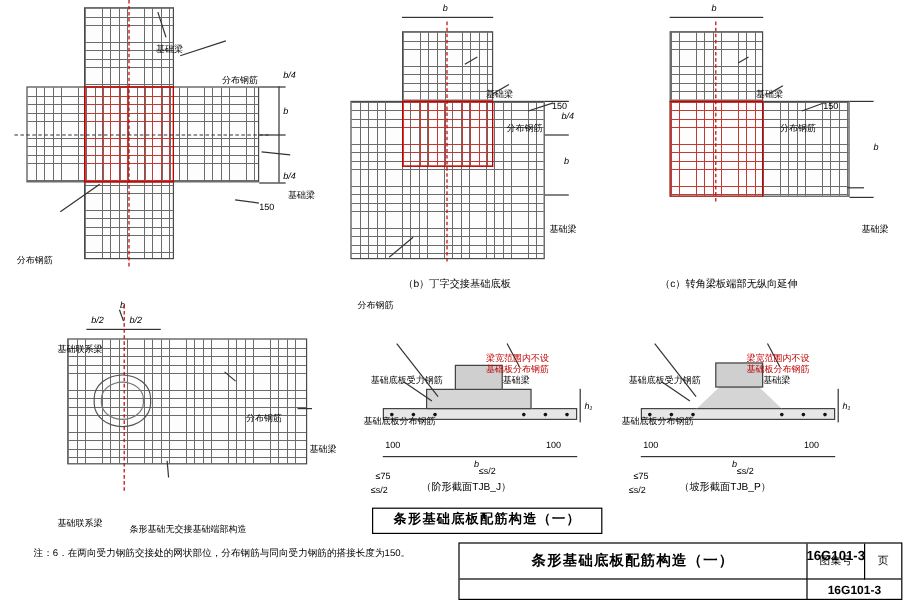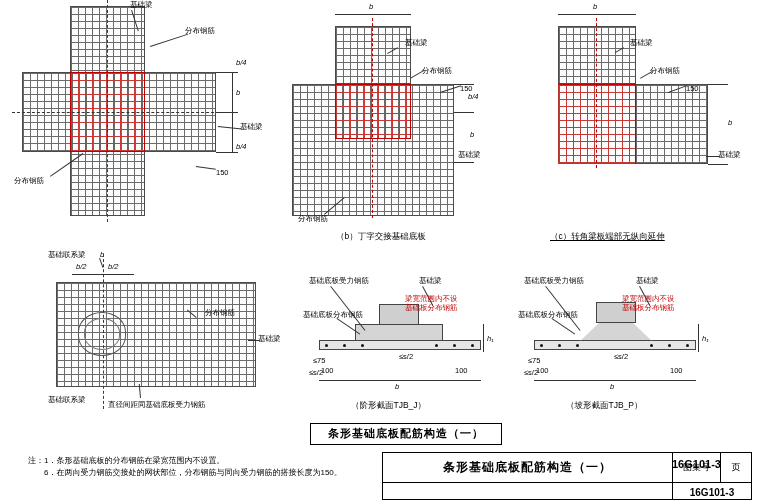--- a/index.html
+++ b/index.html
@@ -7,21 +7,21 @@
     width:769px;height:500px;
     background:#ffffff;
     font-family:"Liberation Sans", sans-serif;
     color:#000;
     position:relative;
     overflow:hidden;
   }
   .page{position:absolute;left:0;top:0;width:769px;height:500px;}
   .abs{position:absolute;}
   .cap{font-size:8.5px;color:#000;white-space:nowrap;}
-  .lbl{font-size:7.5px;color:#000;white-space:nowrap;}
+  .lbl{font-size:7.5px;color:#000;white-space:nowrap;margin-top:36px;}
   .lbl-red{font-size:7.5px;color:#c00000;white-space:nowrap;}
   .dim{font-size:7.5px;color:#000;white-space:nowrap;}
   .ital{font-style:italic;}
 
   
   .mesh{
     position:absolute;
     background-color:#fdfdfd;
     background-image:
       repeating-linear-gradient(to right, #6b6b6b 0 0.6px, transparent 0.6px 7px),
@@ -164,21 +164,21 @@
 
     <div class="dimline" style="left:208px;top:84px;width:20px;"></div>
     <div class="dimline" style="left:208px;top:164px;width:20px;"></div>
     <div class="dim abs ital" style="left:228px;top:118px;">b</div>
 
     <div class="lbl abs" style="left:218px;top:150px;">基础梁</div>
     <div class="lead" style="left:206px;top:156px;width:14px;transform:rotate(0deg);"></div>
 
     <div class="cl-v" style="left:96px;top:18px;height:150px;"></div>
 
-    <div class="cap abs" style="left:50px;top:231px;text-decoration:underline;">（c）转角梁板端部无纵向延伸</div>
+    <div class="cap abs" style="left:50px;top:231px;">（c）转角梁板端部无纵向延伸</div>
   </div>
 
   <div class="abs" style="left:0;top:250px;width:290px;height:200px;">
 
     <div class="mesh" style="left:56px;top:32px;width:200px;height:105px;"></div>
 
     <div class="abs" style="left:78px;top:62px;width:46px;height:42px;border:1px solid #555;border-radius:50%/45%;"></div>
     <div class="abs" style="left:84px;top:68px;width:34px;height:30px;border:1px solid #777;border-radius:50%/45%;"></div>
 
     <div class="lbl abs" style="left:48px;top:0px;">基础联系梁</div>
@@ -191,21 +191,21 @@
 
     <div class="cl-v" style="left:103px;top:4px;height:155px;"></div>
 
     <div class="lbl abs" style="left:205px;top:58px;">分布钢筋</div>
     <div class="lead" style="left:196px;top:68px;width:12px;transform:rotate(-140deg);"></div>
 
     <div class="lbl abs" style="left:258px;top:84px;">基础梁</div>
     <div class="lead" style="left:248px;top:90px;width:12px;"></div>
 
     <div class="lbl abs" style="left:48px;top:145px;">基础联系梁</div>
-    <div class="lbl abs" style="left:108px;top:150px;">直径间距同基础底板受力钢筋</div>
+    <div class="lbl abs" style="left:108px;top:150px;">条形基础无交接基础端部构造</div>
     <div class="lead" style="left:140px;top:148px;width:14px;transform:rotate(-95deg);"></div>
 
   </div>
 
   <div class="abs" style="left:295px;top:268px;width:215px;height:160px;">
 
     <div class="abs" style="left:24px;top:72px;width:162px;height:10px;background:#e6e6e6;border:0.8px solid #444;box-sizing:border-box;"></div>
     <div class="abs" style="left:60px;top:56px;width:88px;height:17px;background:#d5d5d5;border:0.8px solid #444;box-sizing:border-box;"></div>
     <div class="abs" style="left:84px;top:36px;width:40px;height:21px;background:#cfcfcf;border:0.8px solid #444;box-sizing:border-box;"></div>
 
@@ -282,21 +282,20 @@
   </div>
 
   <div class="titlebar" style="left:310px;top:423px;width:192px;height:22px;">
     <span>条形基础底板配筋构造（一）</span>
   </div>
 
   <div class="abs notes" style="left:28px;top:455px;width:330px;">
     <div style="display:flex;">
       <span>注：</span>
       <div>
-        <div>1．条形基础底板的分布钢筋在梁宽范围内不设置。</div>
         <div>6．在两向受力钢筋交接处的网状部位，分布钢筋与同向受力钢筋的搭接长度为150。</div>
       </div>
     </div>
   </div>
 
   <div class="abs" style="left:382px;top:452px;width:370px;height:48px;border:1.2px solid #000;box-sizing:border-box;">
     <div class="abs" style="left:0;top:0;width:290px;height:30px;border-right:1px solid #000;border-bottom:1px solid #000;box-sizing:border-box;display:flex;align-items:center;justify-content:center;font-size:12px;font-weight:bold;letter-spacing:1px;">条形基础底板配筋构造（一）</div>
     <div class="abs" style="left:290px;top:0;width:48px;height:30px;border-right:1px solid #000;border-bottom:1px solid #000;box-sizing:border-box;display:flex;align-items:center;justify-content:center;font-size:9px;">图集号</div>
     <div class="abs" style="left:338px;top:0;width:30px;height:30px;border-bottom:1px solid #000;box-sizing:border-box;display:flex;align-items:center;justify-content:center;font-size:9px;">页</div>
     <div class="abs" style="left:0;top:30px;width:290px;height:18px;border-right:1px solid #000;box-sizing:border-box;"></div>

